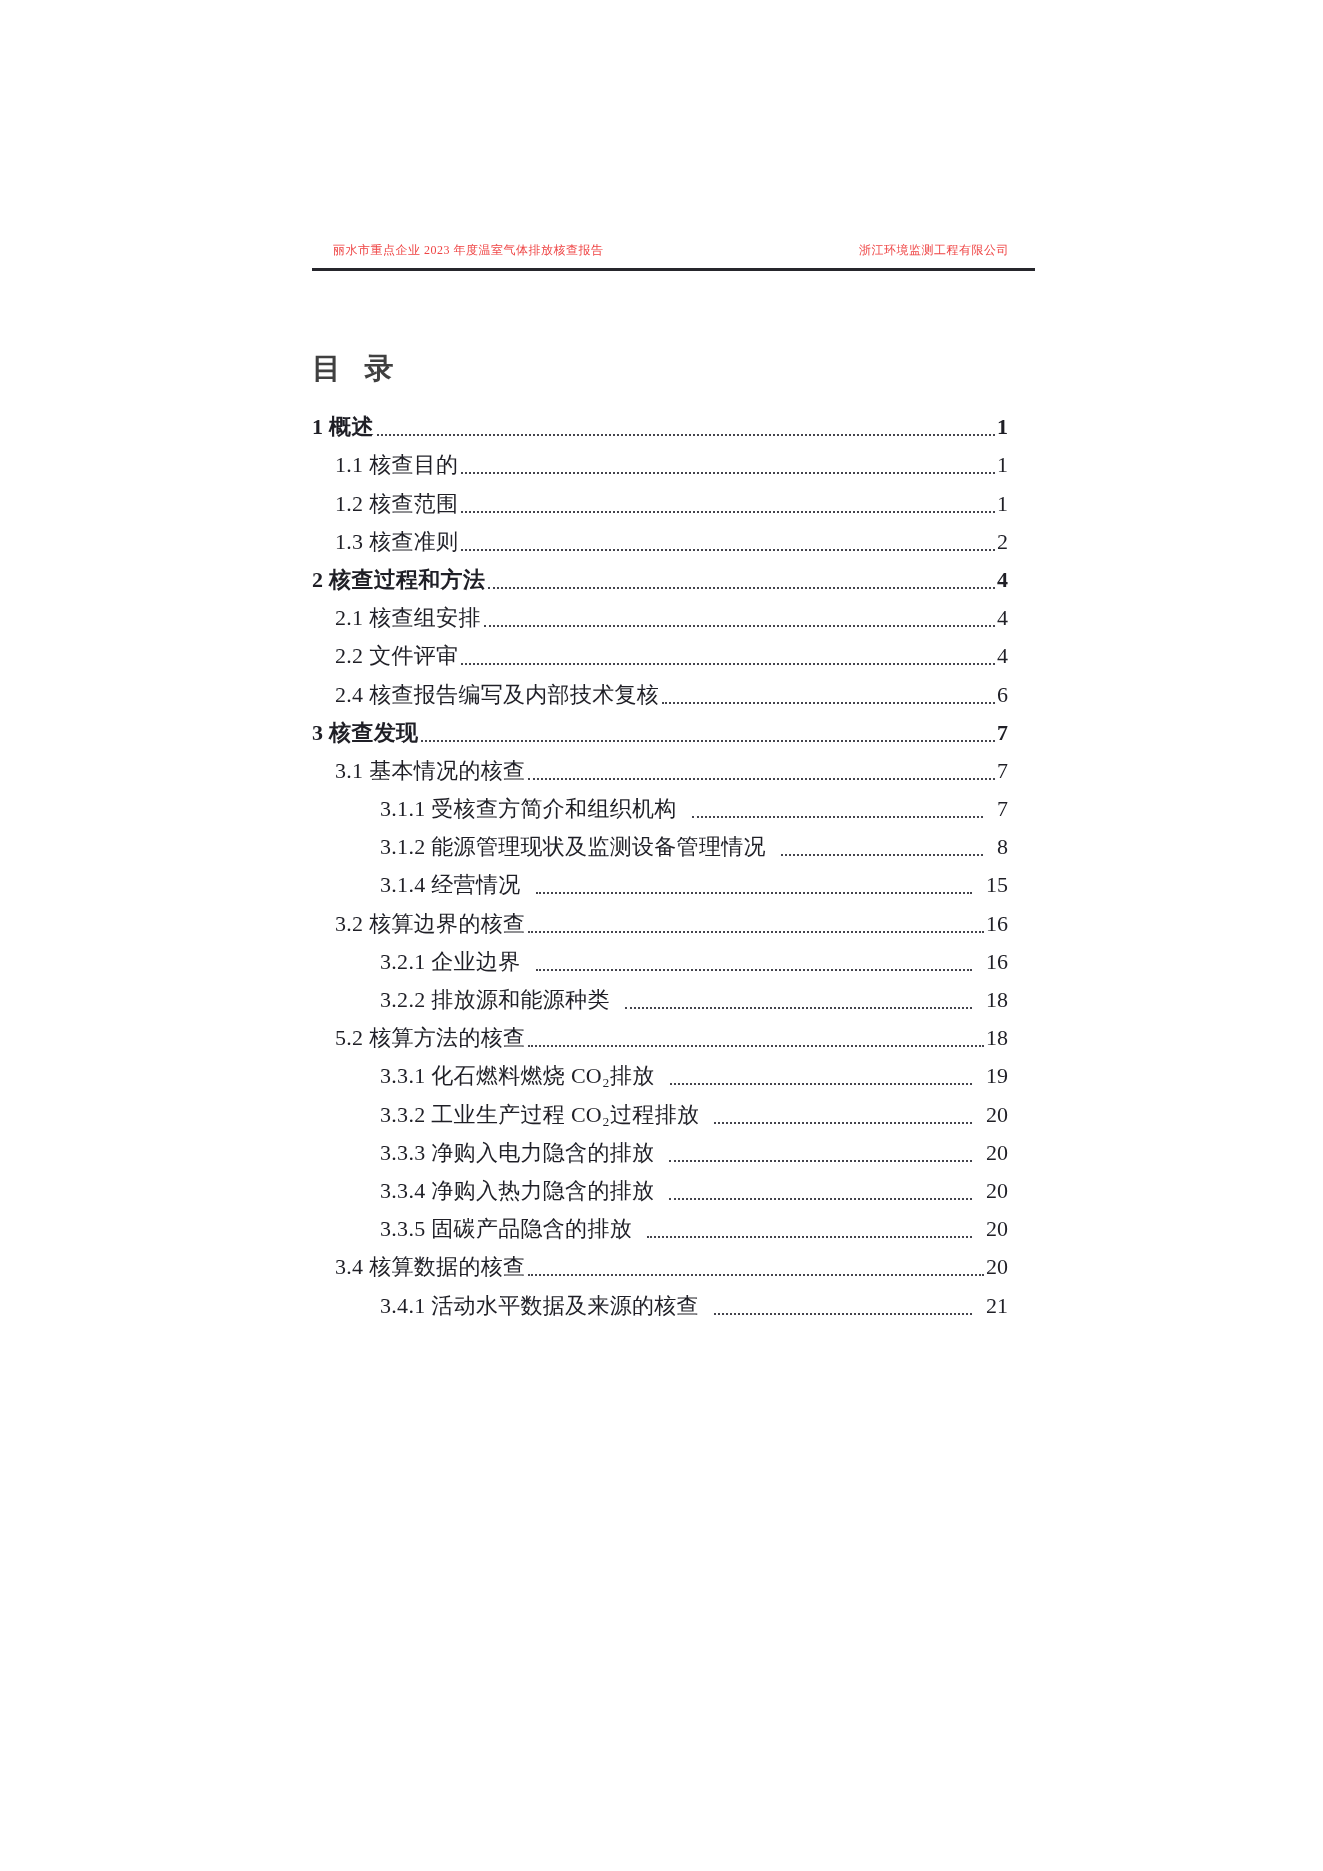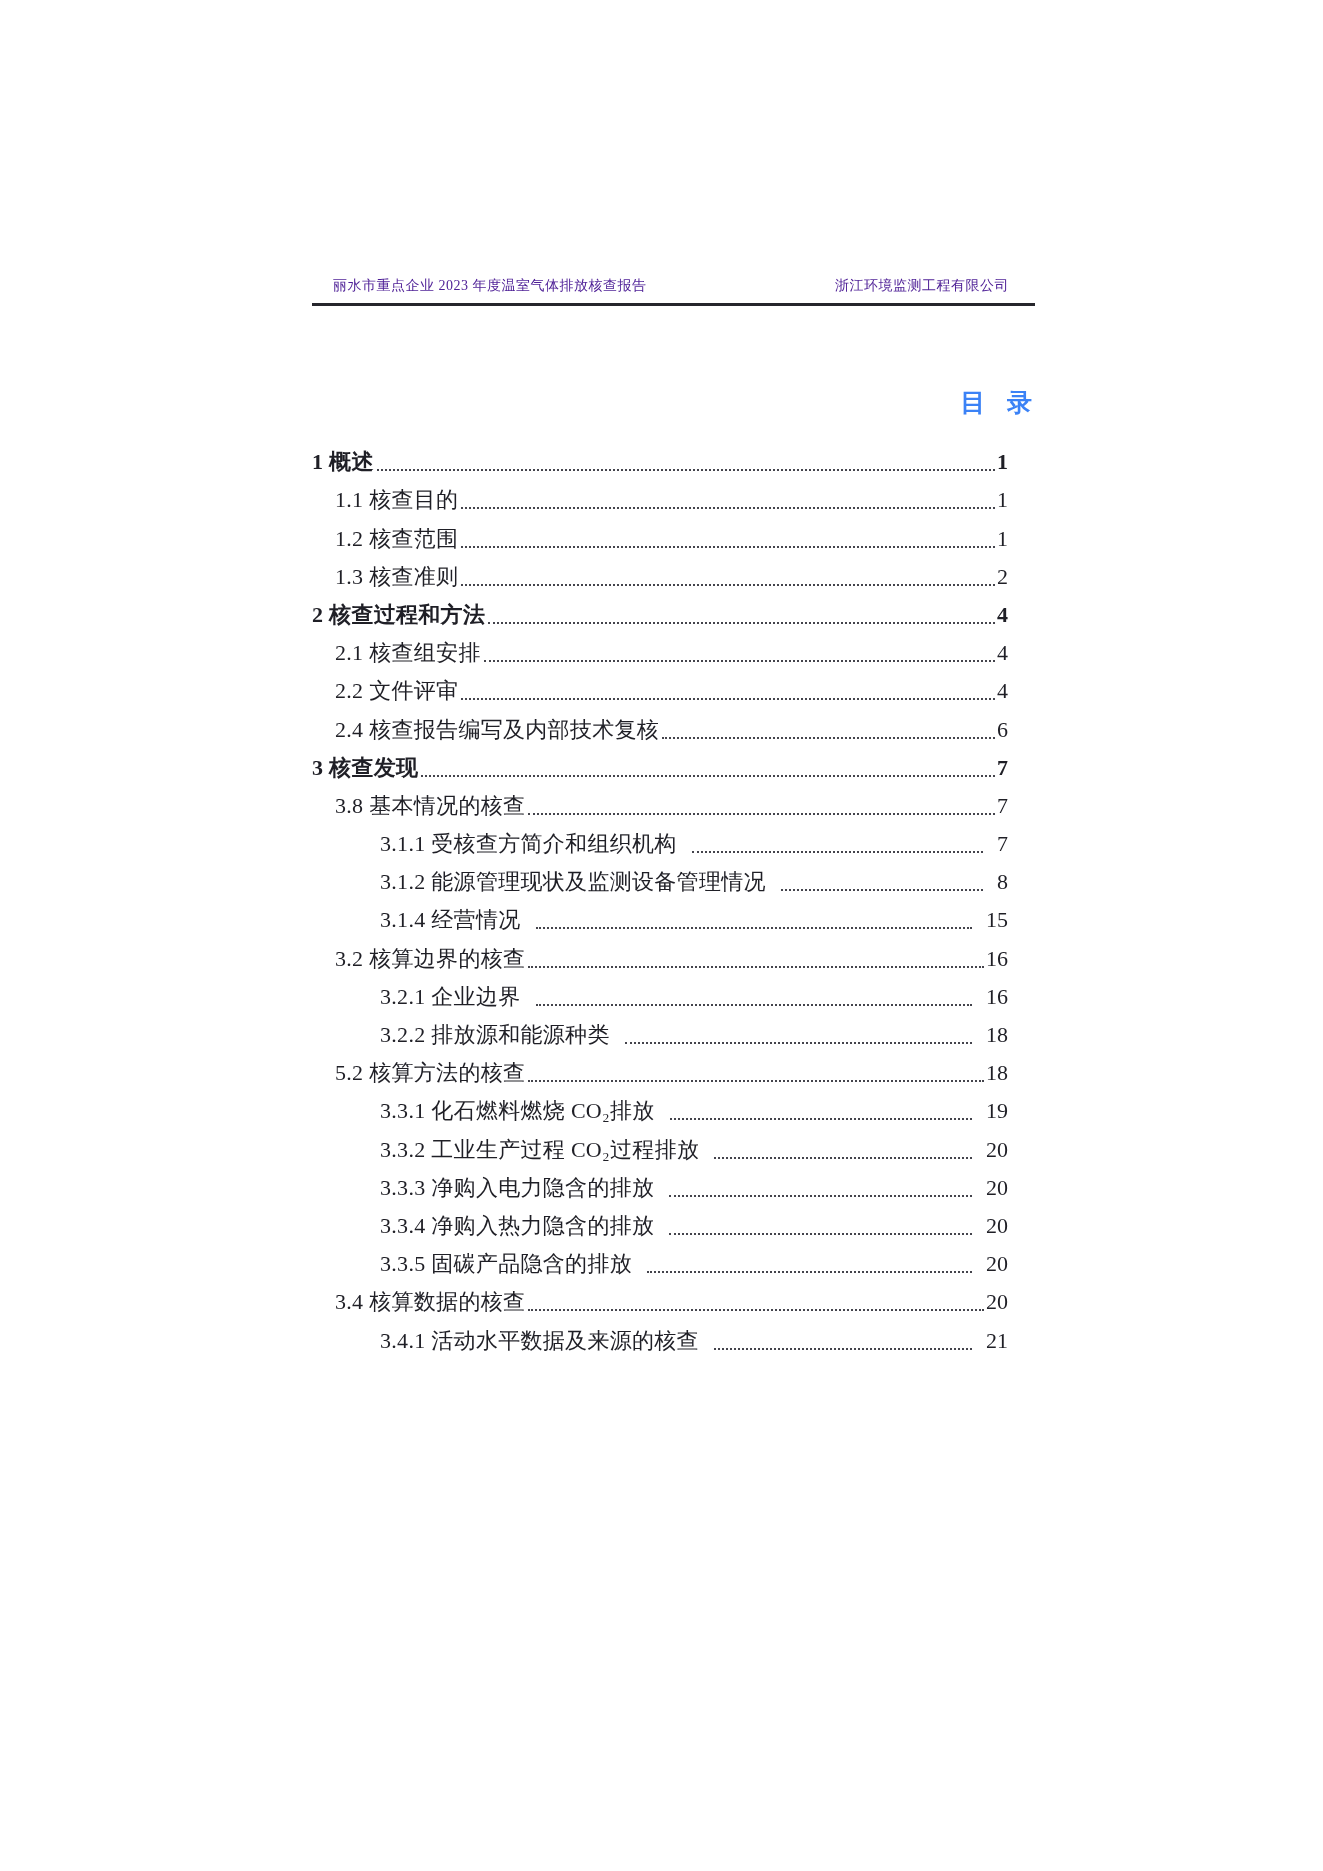--- a/index.html
+++ b/index.html
@@ -20,35 +20,34 @@
     width: 723px;
     padding-top: 242px;
     box-sizing: content-box;
   }
   .doc-header {
     display: flex;
     justify-content: space-between;
     align-items: flex-end;
     padding: 0 26px 9px 21px;
     border-bottom: 3px solid #26262c;
-    font-size: 14px;
+    font-size: 12px;
     line-height: 17px;
     letter-spacing: 0.5px;
-    color: #4c1d95;
-    margin-top: 35px;
+    color: #ef4444;
   }
   .toc-title {
     margin: 82px 0 0 0;
-    text-align: right;
-    font-size: 25px;
+    text-align: left;
+    font-size: 29px;
     line-height: 30px;
     font-weight: bold;
     letter-spacing: 3px;
     white-space: pre;
-    color: #3b82f6;
+    color: #404040;
   }
   .toc {
     margin-top: 22px;
     width: 696px;
   }
   .toc-row {
     display: flex;
     align-items: flex-end;
     height: 38.2px;
     padding-bottom: 5px;
@@ -125,21 +124,21 @@
         <span class="toc-label">2.4 核查报告编写及内部技术复核</span>
         <span class="toc-dots"></span>
         <span class="toc-page">6</span>
       </div>
       <div class="toc-row lvl-1">
         <span class="toc-label">3 核查发现</span>
         <span class="toc-dots"></span>
         <span class="toc-page">7</span>
       </div>
       <div class="toc-row lvl-2">
-        <span class="toc-label">3.8 基本情况的核查</span>
+        <span class="toc-label">3.1 基本情况的核查</span>
         <span class="toc-dots"></span>
         <span class="toc-page">7</span>
       </div>
       <div class="toc-row lvl-3">
         <span class="toc-label">3.1.1 受核查方简介和组织机构</span>
         <span class="toc-dots"></span>
         <span class="toc-page">7</span>
       </div>
       <div class="toc-row lvl-3">
         <span class="toc-label">3.1.2 能源管理现状及监测设备管理情况</span>

